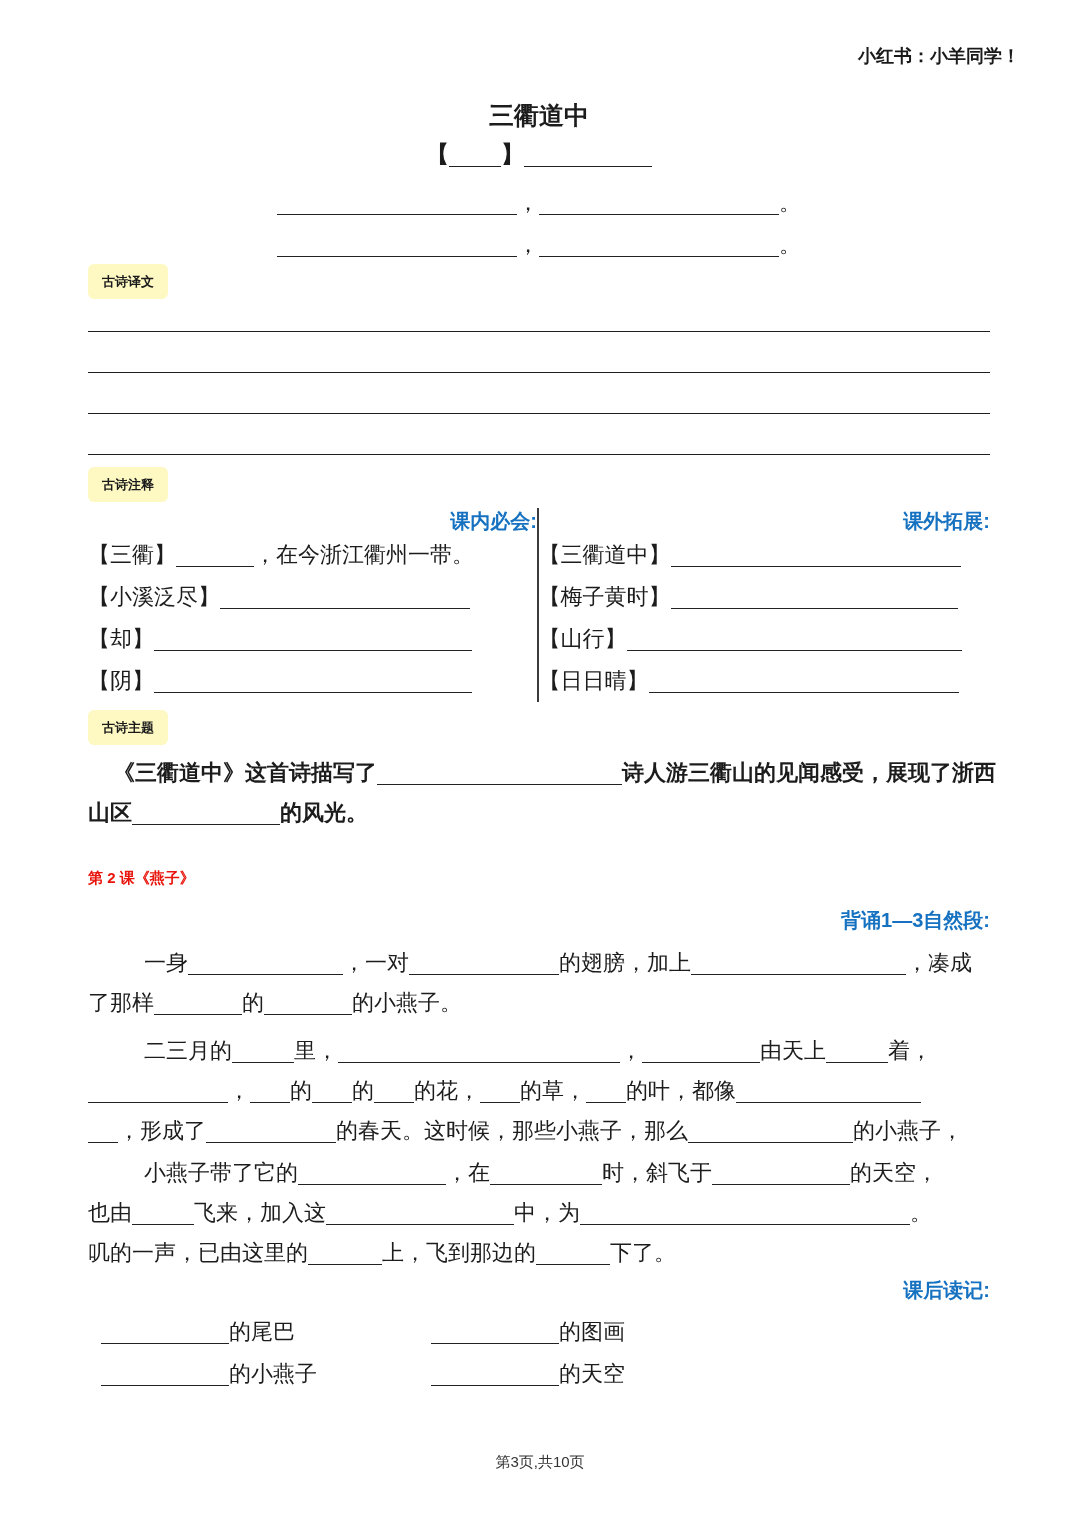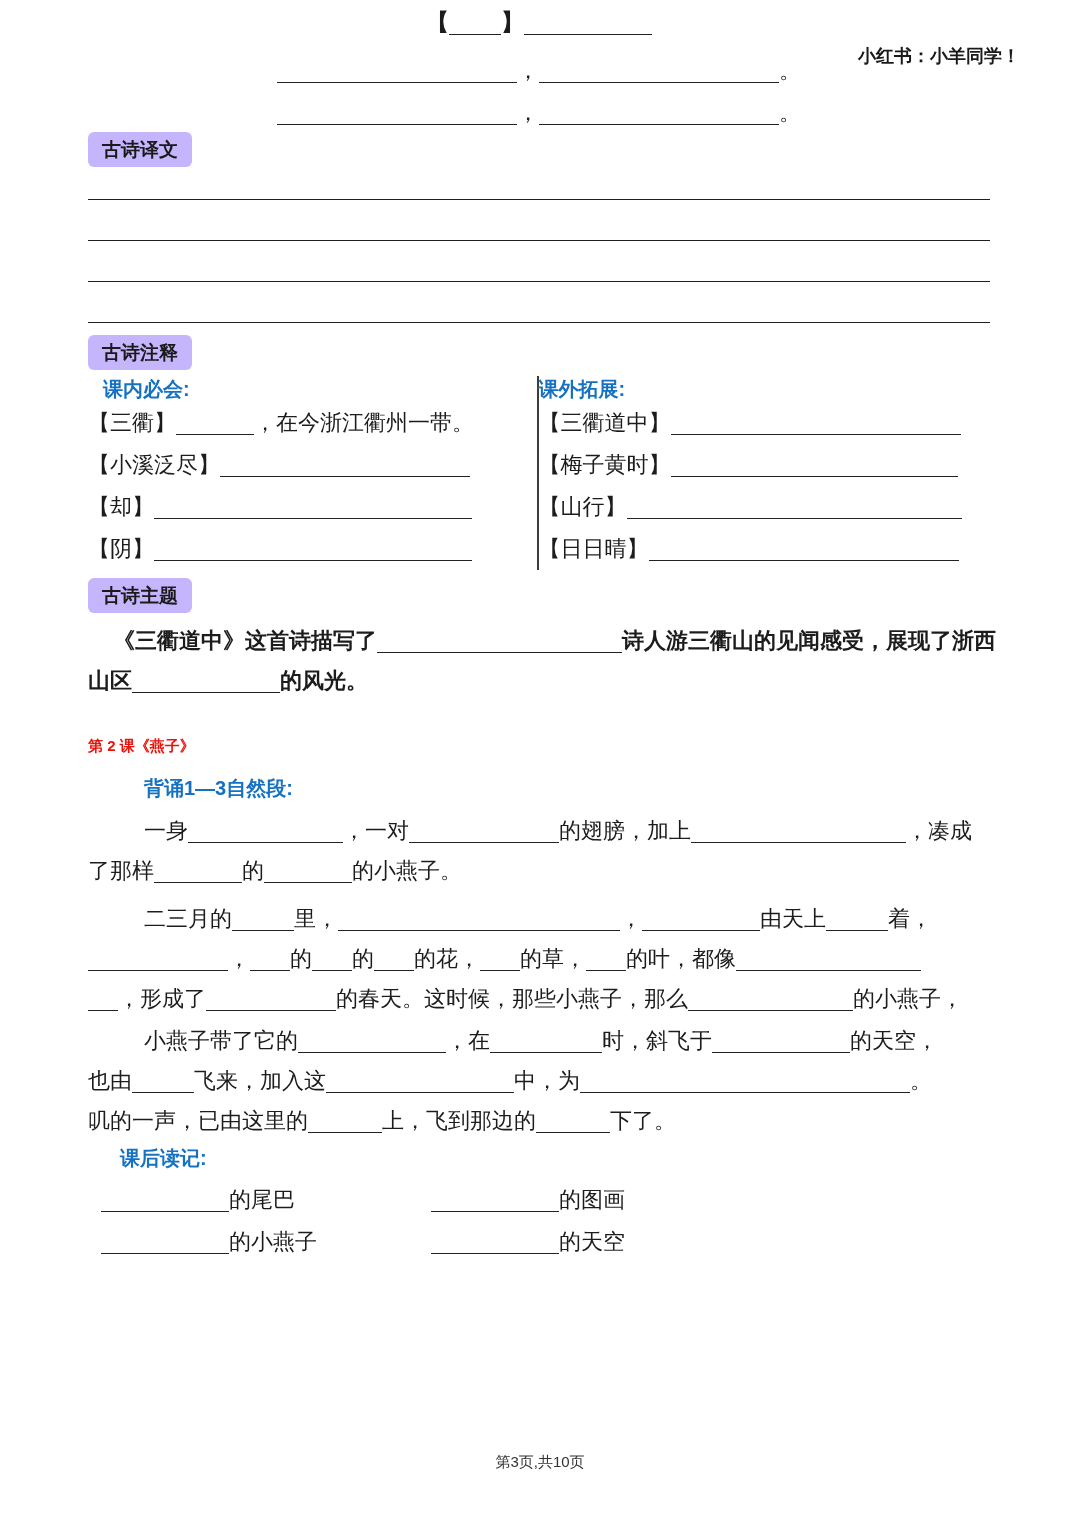--- a/index.html
+++ b/index.html
@@ -27,36 +27,36 @@
     font-size:23px;line-height:30px;font-weight:700;
   }
   .poem-line{
     text-align:center;font-size:22px;line-height:30px;
   }
   .poem-line.first{margin-top:18px;}
   .poem-line.second{margin-top:12px;}
   .badge{
     display:inline-block;
     margin-top:4px;
-    background:#c4b5fd;border-radius:6px;
+    background:#fef9c3;border-radius:6px;
     padding:5px 14px;
     font-family:"Liberation Sans","DejaVu Sans",sans-serif;
-    font-size:19px;font-weight:600;color:#1a1a1a;line-height:25px;
+    font-size:13px;font-weight:600;color:#1a1a1a;line-height:25px;
   }
   .badge.mt12{margin-top:12px;}
   .badge.mt8{margin-top:8px;}
   .rule{height:40px;border-bottom:1.6px solid #1f1f1f;}
   .rule.firstrule{height:32px;}
   .columns{display:flex;align-items:stretch;margin-top:6px;}
   .col-left{width:449px;box-sizing:border-box;}
   .col-divider{width:1.5px;background:#3c3c3c;}
   .col-right{flex:1;box-sizing:border-box;}
   .blue-heading{
     font-family:"Liberation Sans","DejaVu Sans",sans-serif;
-    font-size:20px;font-weight:600;color:#1672c0;line-height:26px;
+    font-size:20px;font-weight:600;color:#1672c0;line-height:26px;text-align:right;
   }
   .col-left .blue-heading{padding-left:15px;}
   .note-item{font-size:22px;line-height:42px;white-space:nowrap;}
   .body-line{font-size:22px;line-height:40px;white-space:nowrap;}
   .indent{padding-left:56px;}
   .theme-line{font-weight:600;}
   .theme-indent{padding-left:25px;}
   .mt8{margin-top:8px;}
   .mt10{margin-top:10px;}
   .mt2{margin-top:2px;}
@@ -84,20 +84,21 @@
     font-size:15px;color:#333;
   }
 </style>
 </head>
 <body>
 
 <div class="page">
 
   <div class="watermark">小红书：小羊同学！</div>
 
+  <div class="poem-title">三衢道中</div>
   <div class="author-line"><span>【</span><span class="blank" style="width: 52px;"></span><span>】</span><span class="blank" style="width: 128px;"></span></div>
   <div class="poem-line first"><span class="blank" style="width: 240px;"></span><span>，</span><span class="blank" style="width: 240px;"></span><span>。</span></div>
   <div class="poem-line second"><span class="blank" style="width: 240px;"></span><span>，</span><span class="blank" style="width: 240px;"></span><span>。</span></div>
 
   <div>
     <div class="badge">古诗译文</div>
   </div>
   <div class="ruled">
     <div class="rule firstrule"></div>
     <div class="rule"></div>

